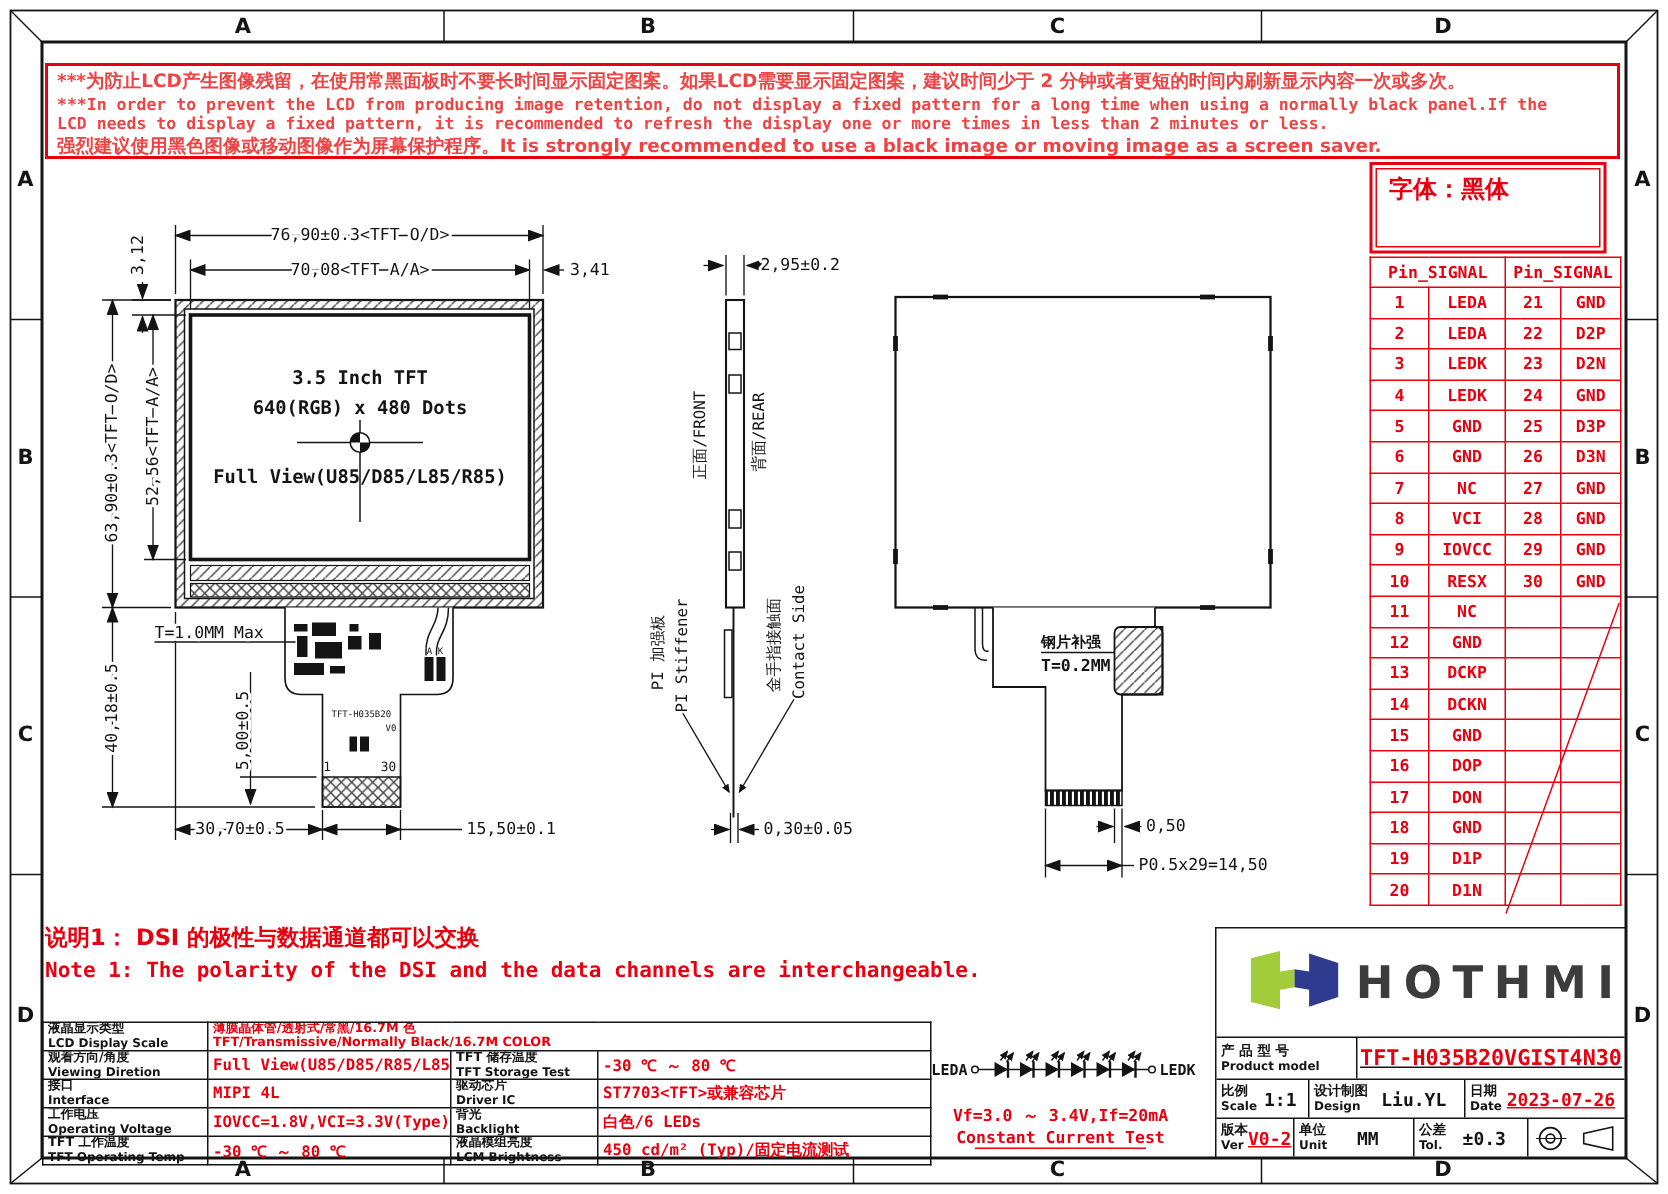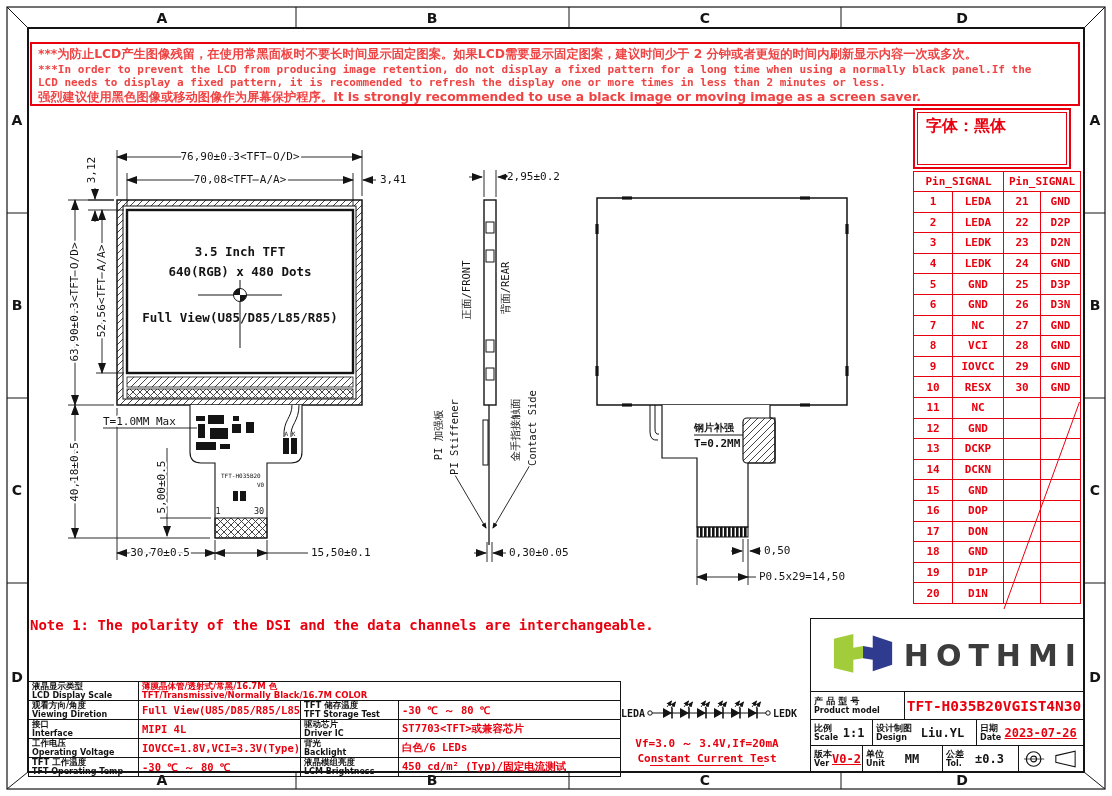--- a/index.html
+++ b/index.html
@@ -445,20 +445,21 @@
           <td></td>
           <td></td>
         </tr>
   </tbody>
     </table>
   <svg class="abs" style="left:913px;top:171px;pointer-events:none;" width="168" height="440" viewBox="0 0 168 440">
     <line x1="91" y1="438" x2="166.5" y2="231" stroke="#e8000f" stroke-width="1"></line>
   </svg>
 
   <div class="abs note">
+    <div class="cn">说明1：  DSI 的极性与数据通道都可以交换</div>
     <div class="en">Note 1: The polarity of the DSI and the data channels are interchangeable.</div>
   </div>
 
   <table class="abs spec">
     <colgroup>
         <col style="width:110px">
         <col style="width:162px">
         <col style="width:98px">
         <col style="width:222px">
       </colgroup>
@@ -532,21 +533,21 @@
       </svg>
       <span class="brand">HOTHMI</span>
     </div>
     <div class="row prodRow">
       <div class="cell" style="width:94px;">
         <div class="lab2">
             <div>产 品 型 号</div>
             <div class="en">Product model</div>
           </div>
       </div>
-      <div class="cell" style="flex:1;border-right:none;padding:0;">
+      <div class="cell" style="flex:1;border-right:none;padding:0;text-decoration:underline;">
         <div class="prodVal">TFT-H035B20VGIST4N30</div>
       </div>
     </div>
     <div class="row r2">
       <div class="cell" style="width:62px;">
         <div class="lab2">
             <div>比例</div>
             <div class="en">Scale</div>
           </div>
         <div class="cval">1:1</div>

